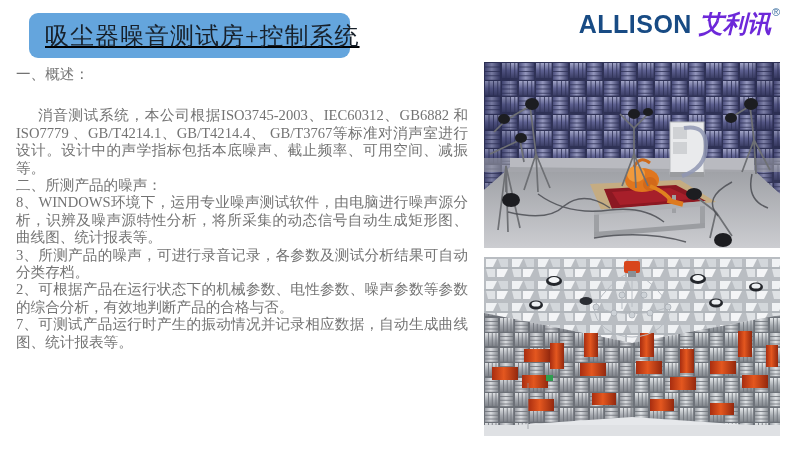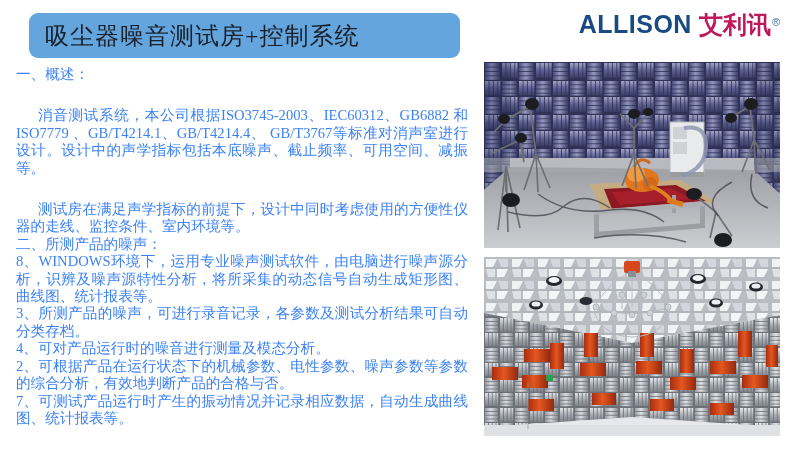--- a/index.html
+++ b/index.html
@@ -4,51 +4,51 @@
 <style>
   html,body{margin:0;padding:0;}
   body{
     width:800px;height:450px;background:#ffffff;overflow:hidden;
     font-family:"Liberation Serif","DejaVu Serif",serif;
     position:relative;
   }
   
   #slide{position:absolute;inset:0;background:#fff;}
   #title-box{
-    position:absolute;left:29px;top:13px;width:431px;height:45px;
+    position:absolute;left:29px;top:13px;width:321px;height:45px;
     background:#64a5dd;border-radius:9px;
-    display:flex;align-items:center;
+    display:flex;align-items:center;text-decoration:underline;
   }
   #title-text{
     color:#17202a;font-size:24px;letter-spacing:1px;
     padding-left:16px;white-space:nowrap;
     font-family:"Liberation Serif","DejaVu Serif",serif;
   }
   #logo{
     position:absolute;right:20px;top:12px;
-    display:flex;align-items:center;
+    display:flex;align-items:flex-start;
   }
   #logo-latin{
     font-family:"Liberation Sans","DejaVu Sans",sans-serif;
     font-weight:bold;font-size:25px;color:#184b84;
     letter-spacing:0.5px;line-height:1;
   }
   #logo-cjk{
     font-family:"Liberation Sans","DejaVu Sans",sans-serif;
     font-weight:bold;font-size:24px;color:#184b84;
     margin-left:7px;line-height:1;
   }
   #logo-r{
     font-family:"Liberation Sans","DejaVu Sans",sans-serif;
     font-size:11px;color:#3a6d9e;margin-left:1px;margin-top:-6px;
   }
   
   #body-text{
     position:absolute;left:16px;top:66px;width:452px;
-    font-size:14.6px;line-height:17.4px;color:#3b82f6;
+    font-size:14.6px;line-height:17.4px;color:#737373;
     text-align:justify;
   }
   #body-text p{margin:0;}
   #body-text p.ind{text-indent:1.5em;margin-top:24px;}
   
   .photo{
     position:absolute;overflow:hidden;background:#cfcfd4;
   }
   #photo-top{left:484px;top:62px;width:296px;height:186px;}
   #photo-bottom{left:484px;top:257px;width:296px;height:179px;}
@@ -58,32 +58,30 @@
 <body style="background: rgb(255, 255, 255);">
 
 <div id="slide">
 
   <div id="title-box" style="background: rgb(100, 165, 221);">
     <span id="title-text">吸尘器噪音测试房+控制系统</span>
   </div>
 
   <div id="logo">
     <span id="logo-latin" style="color: rgb(24, 75, 132);">ALLISON</span>
-    <span id="logo-cjk" style="color: #be185d;">艾利讯</span>
+    <span id="logo-cjk" style="color: #6d28d9; font-style: italic;">艾利讯</span>
     <span id="logo-r">®</span>
   </div>
 
   <div id="body-text">
       <p>一、概述：</p>
       <p class="ind">消音测试系统，本公司根据ISO3745-2003、IEC60312、GB6882 和ISO7779 、GB/T4214.1、GB/T4214.4、 GB/T3767等标准对消声室进行设计。设计中的声学指标包括本底噪声、截止频率、可用空间、减振等。</p>
-      <p class="ind">测试房在满足声学指标的前提下，设计中同时考虑使用的方便性仪器的走线、监控条件、室内环境等。</p>
       <p>二、所测产品的噪声：</p>
       <p>8、WINDOWS环境下，运用专业噪声测试软件，由电脑进行噪声源分析，识辨及噪声源特性分析，将所采集的动态信号自动生成矩形图、曲线图、统计报表等。</p>
       <p>3、所测产品的噪声，可进行录音记录，各参数及测试分析结果可自动分类存档。</p>
-      <p>4、可对产品运行时的噪音进行测量及模态分析。</p>
       <p>2、可根据产品在运行状态下的机械参数、电性参数、噪声参数等参数的综合分析，有效地判断产品的合格与否。</p>
       <p>7、可测试产品运行时产生的振动情况并记录相应数据，自动生成曲线图、统计报表等。</p>
     </div>
 
   <div class="photo" id="photo-top">
     <svg viewBox="0 0 296 186" preserveAspectRatio="none">
       <defs>
         <linearGradient id="wedgeG" x1="0" y1="0" x2="1" y2="0">
           <stop offset="0%" stop-color="#4c4f7e"></stop>
           <stop offset="45%" stop-color="#9497bd"></stop>

